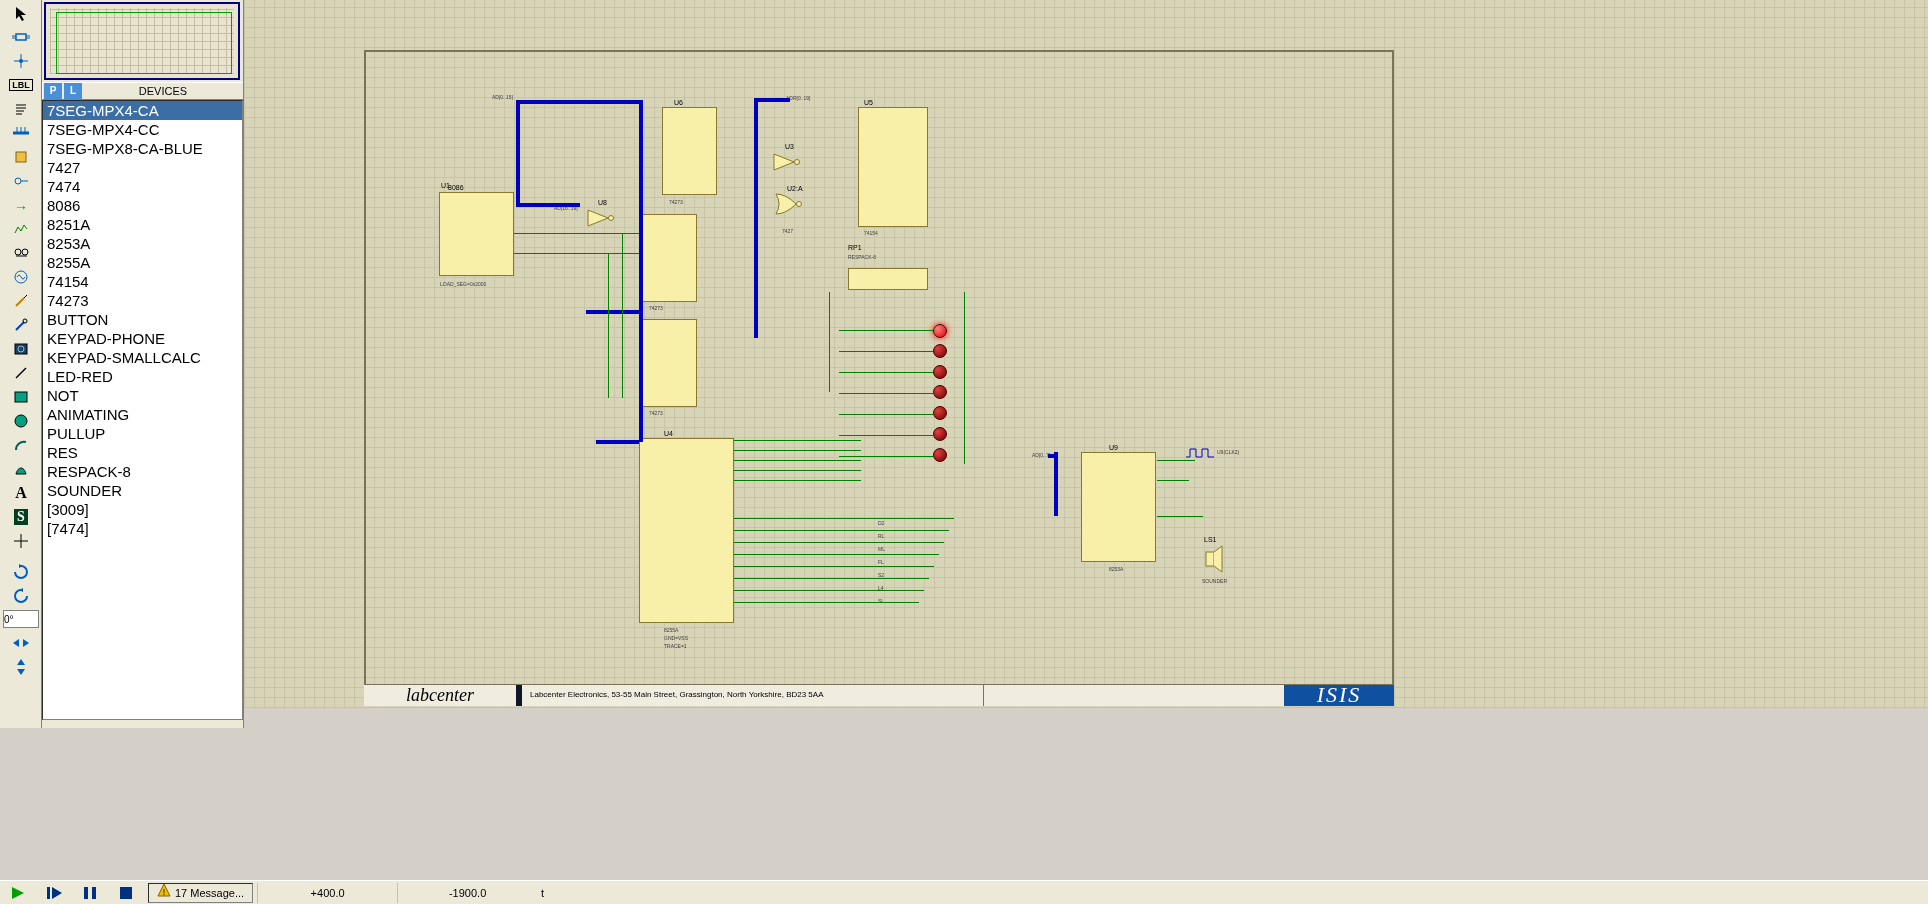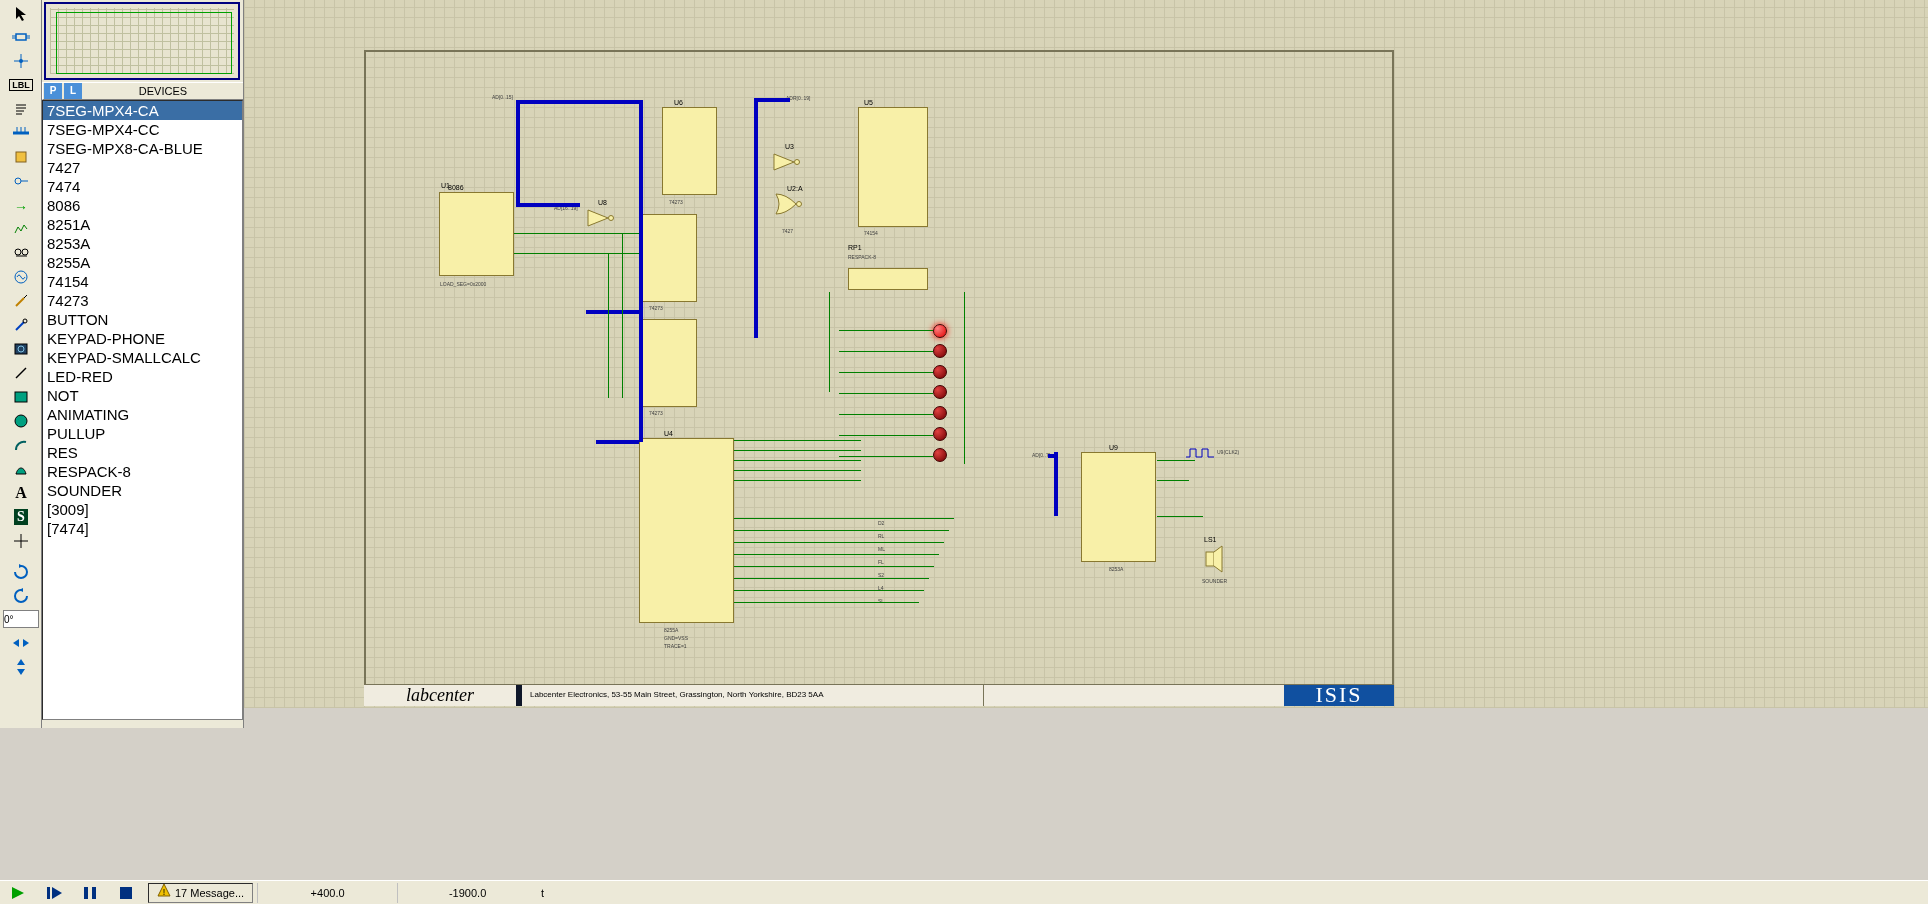--- a/index.html
+++ b/index.html
@@ -39,21 +39,21 @@
 .led { position: absolute; width: 14px; height: 14px; border-radius: 50%; background: radial-gradient(circle at 30% 30%, #e04040, #700000); border: 1px solid #400000; }
 .led-on { background: radial-gradient(circle at 30% 30%, #ff8080, #e00000); box-shadow: 0 0 6px #ff0000; }
 .tiny-text { position: absolute; font-size: 5px; color: #404040; white-space: nowrap; }
 .small-text { position: absolute; font-size: 7px; color: #000; white-space: nowrap; }
 
 
 .title-block { position: absolute; left: 120px; top: 684px; width: 1030px; height: 22px; border-top: 1px solid #787458; display: flex; background: #f0ece0; }
 .title-logo { width: 158px; border-right: 6px solid #0f172a; font-family: serif; font-style: italic; font-size: 18px; text-align: center; line-height: 20px; overflow: hidden; }
 .title-address { flex: 1; border-right: 1px solid #787458; font-size: 8px; line-height: 20px; padding: 0 8px; }
 .title-name { width: 300px; border-right: 1px solid #737373; font-family: serif; font-style: italic; font-weight: bold; font-size: 14px; text-align: center; line-height: 20px; color: #002060; margin-top: 27px; }
-.title-logo2 { width: 110px; background: #1050a0; color: #fff; font-family: serif; font-size: 22px; text-align: center; line-height: 20px; overflow: hidden; letter-spacing: 2px; }
+.title-logo2 { width: 110px; background: #1050a0; color: #fff; font-family: serif; font-style: italic; font-size: 22px; text-align: center; line-height: 20px; overflow: hidden; letter-spacing: 2px; }
 
 
 .status-bar { position: absolute; left: 0; bottom: 0; right: 0; height: 24px; background: #ece9d8; border-top: 1px solid #fff; display: flex; align-items: center; }
 .sim-btn { width: 28px; height: 22px; margin: 0 4px; display: flex; align-items: center; justify-content: center; cursor: pointer; font-size: 18px; }
 .msg-panel { padding: 0 8px; font-size: 11px; border: 1px inset #808080; height: 20px; line-height: 20px; margin: 0 4px; display: flex; align-items: center; gap: 4px; }
 .status-text { flex: 1; padding: 0 12px; font-size: 11px; height: 20px; line-height: 20px; }
 .coord { padding: 0 20px; font-size: 11px; border-left: 1px solid #c0c0c0; height: 20px; line-height: 20px; min-width: 140px; text-align: center; }
 </style>
 </head>
 <body>

